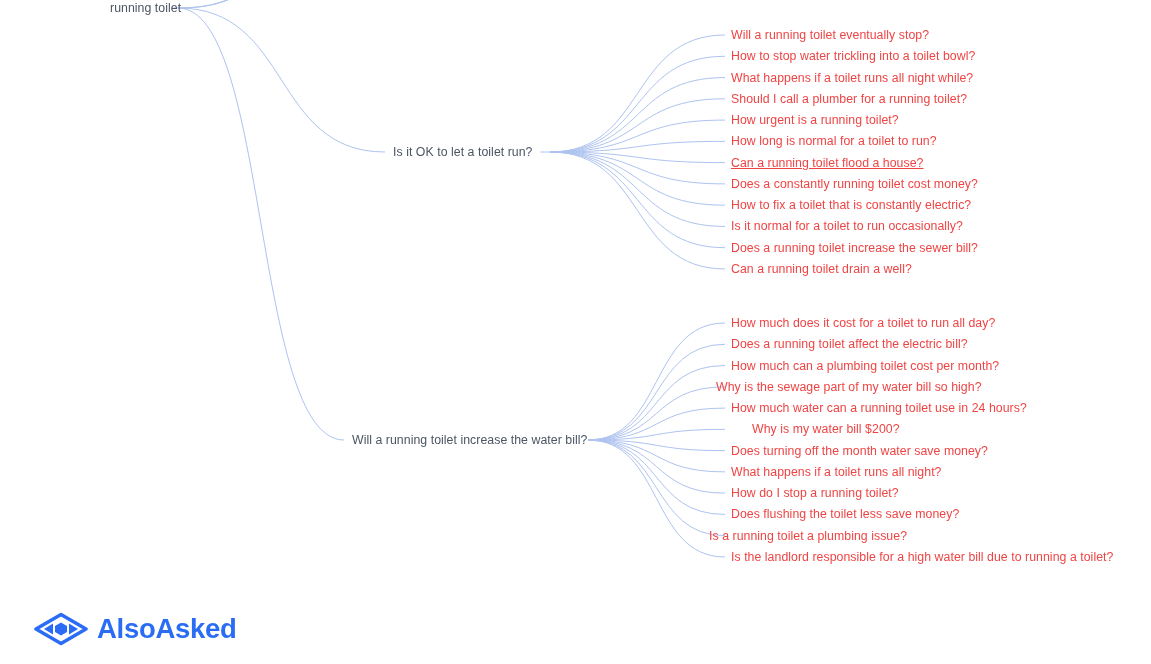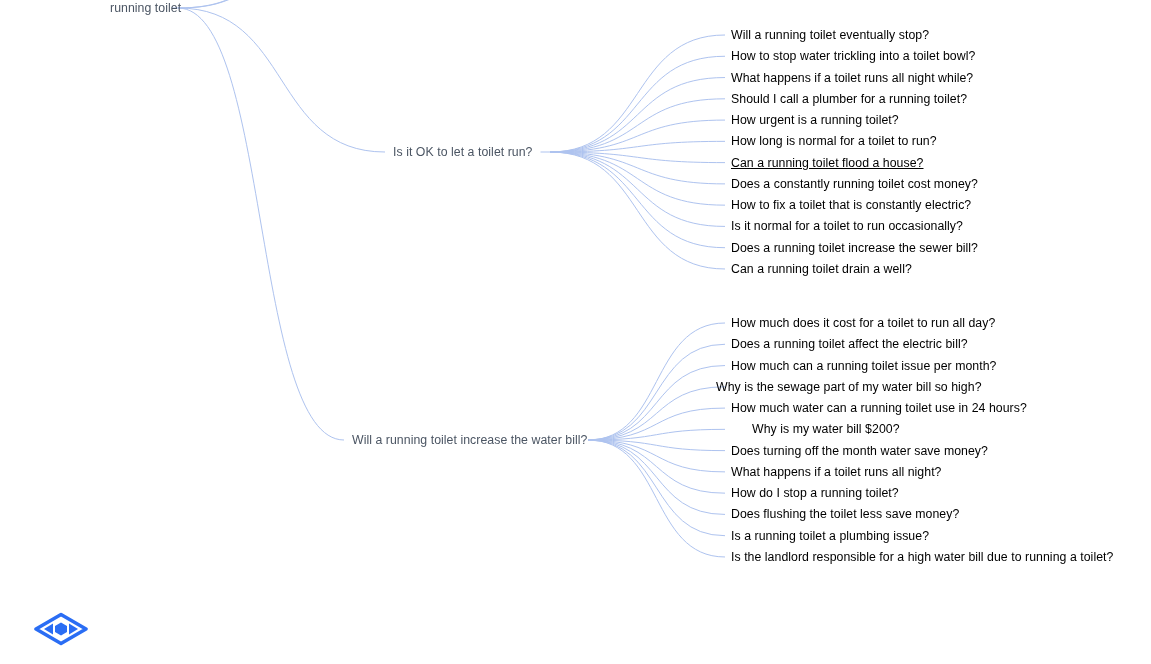--- a/index.html
+++ b/index.html
@@ -46,21 +46,21 @@
 
   .node-root {
     color: #4b5563;
   }
 
   .node-branch {
     color: #4b5563;
   }
 
   .node-leaf {
-    color: #000000;
+    color: #ef4444;
   }
 
   
   #logo {
     position: absolute;
     left: 34px;
     top: 612px;
     display: flex;
     align-items: center;
     gap: 9px;
@@ -129,36 +129,37 @@
       <div class="node-label node-leaf" style="left: 731px; top: 134.35px;">How long is normal for a toilet to run?</div>
       <div class="node-label node-leaf" style="left: 731px; top: 155.62px; text-decoration: underline;">Can a running toilet flood a house?</div>
       <div class="node-label node-leaf" style="left: 731px; top: 176.89px;">Does a constantly running toilet cost money?</div>
       <div class="node-label node-leaf" style="left: 731px; top: 198.16px;">How to fix a toilet that is constantly electric?</div>
       <div class="node-label node-leaf" style="left: 731px; top: 219.43px;">Is it normal for a toilet to run occasionally?</div>
       <div class="node-label node-leaf" style="left: 731px; top: 240.7px;">Does a running toilet increase the sewer bill?</div>
       <div class="node-label node-leaf" style="left: 731px; top: 261.97px;">Can a running toilet drain a well?</div>
       <div class="node-label node-branch" style="left: 352px; top: 433px;">Will a running toilet increase the water bill?</div>
       <div class="node-label node-leaf" style="left: 731px; top: 316px;">How much does it cost for a toilet to run all day?</div>
       <div class="node-label node-leaf" style="left: 731px; top: 337.27px; text-align: center;">Does a running toilet affect the electric bill?</div>
-      <div class="node-label node-leaf" style="left: 731px; top: 358.54px;">How much can a running toilet issue per month?</div>
+      <div class="node-label node-leaf" style="left: 731px; top: 358.54px;">How much can a plumbing toilet cost per month?</div>
       <div class="node-label node-leaf" style="left: 716px; top: 379.81px;">Why is the sewage part of my water bill so high?</div>
       <div class="node-label node-leaf" style="left: 731px; top: 401.08px;">How much water can a running toilet use in 24 hours?</div>
       <div class="node-label node-leaf" style="left: 752px; top: 422.35px;">Why is my water bill $200?</div>
       <div class="node-label node-leaf" style="left: 731px; top: 443.62px;">Does turning off the month water save money?</div>
       <div class="node-label node-leaf" style="left: 731px; top: 464.89px;">What happens if a toilet runs all night?</div>
       <div class="node-label node-leaf" style="left: 731px; top: 486.16px;">How do I stop a running toilet?</div>
       <div class="node-label node-leaf" style="left: 731px; top: 507.43px;">Does flushing the toilet less save money?</div>
-      <div class="node-label node-leaf" style="left: 731px; top: 528.7px;">Is a running toilet a plumbing issue?</div>
+      <div class="node-label node-leaf" style="left: 709px; top: 528.7px;">Is a running toilet a plumbing issue?</div>
       <div class="node-label node-leaf" style="left: 731px; top: 549.97px;">Is the landlord responsible for a high water bill due to running a toilet?</div>
     </div>
 
   <div id="logo">
     <span class="logo-mark">
       <svg viewBox="0 0 108 66" xmlns="http://www.w3.org/2000/svg" width="54" height="34">
         <path d="M54 4 L104 33 L54 62 L4 33 Z" fill="none" stroke="#2a6df4" stroke-width="7" stroke-linejoin="round"></path>
         <path d="M38 22 L38 44 L20 33 Z" fill="#2a6df4"></path>
         <path d="M70 22 L70 44 L88 33 Z" fill="#2a6df4"></path>
         <path d="M54 20 L66 27 L66 39 L54 46 L42 39 L42 27 Z" fill="#2a6df4"></path>
       </svg>
     </span>
+    <span class="logo-text">AlsoAsked</span>
   </div>
 
 </div>
 
 </body></html>

